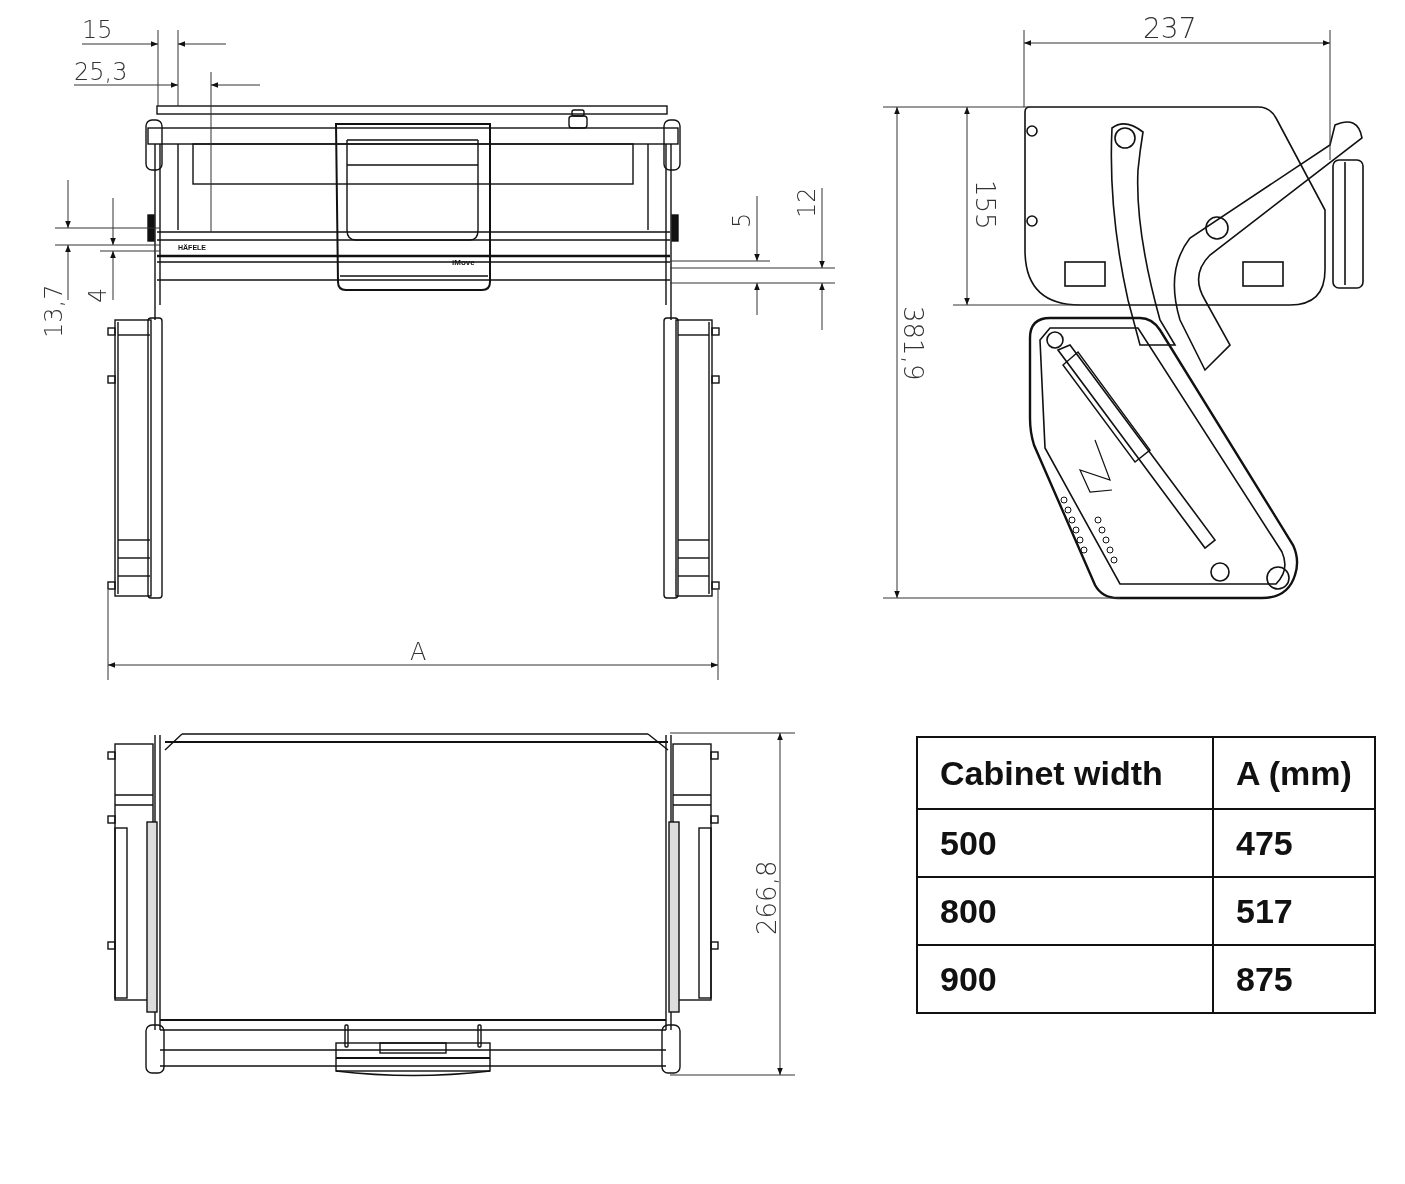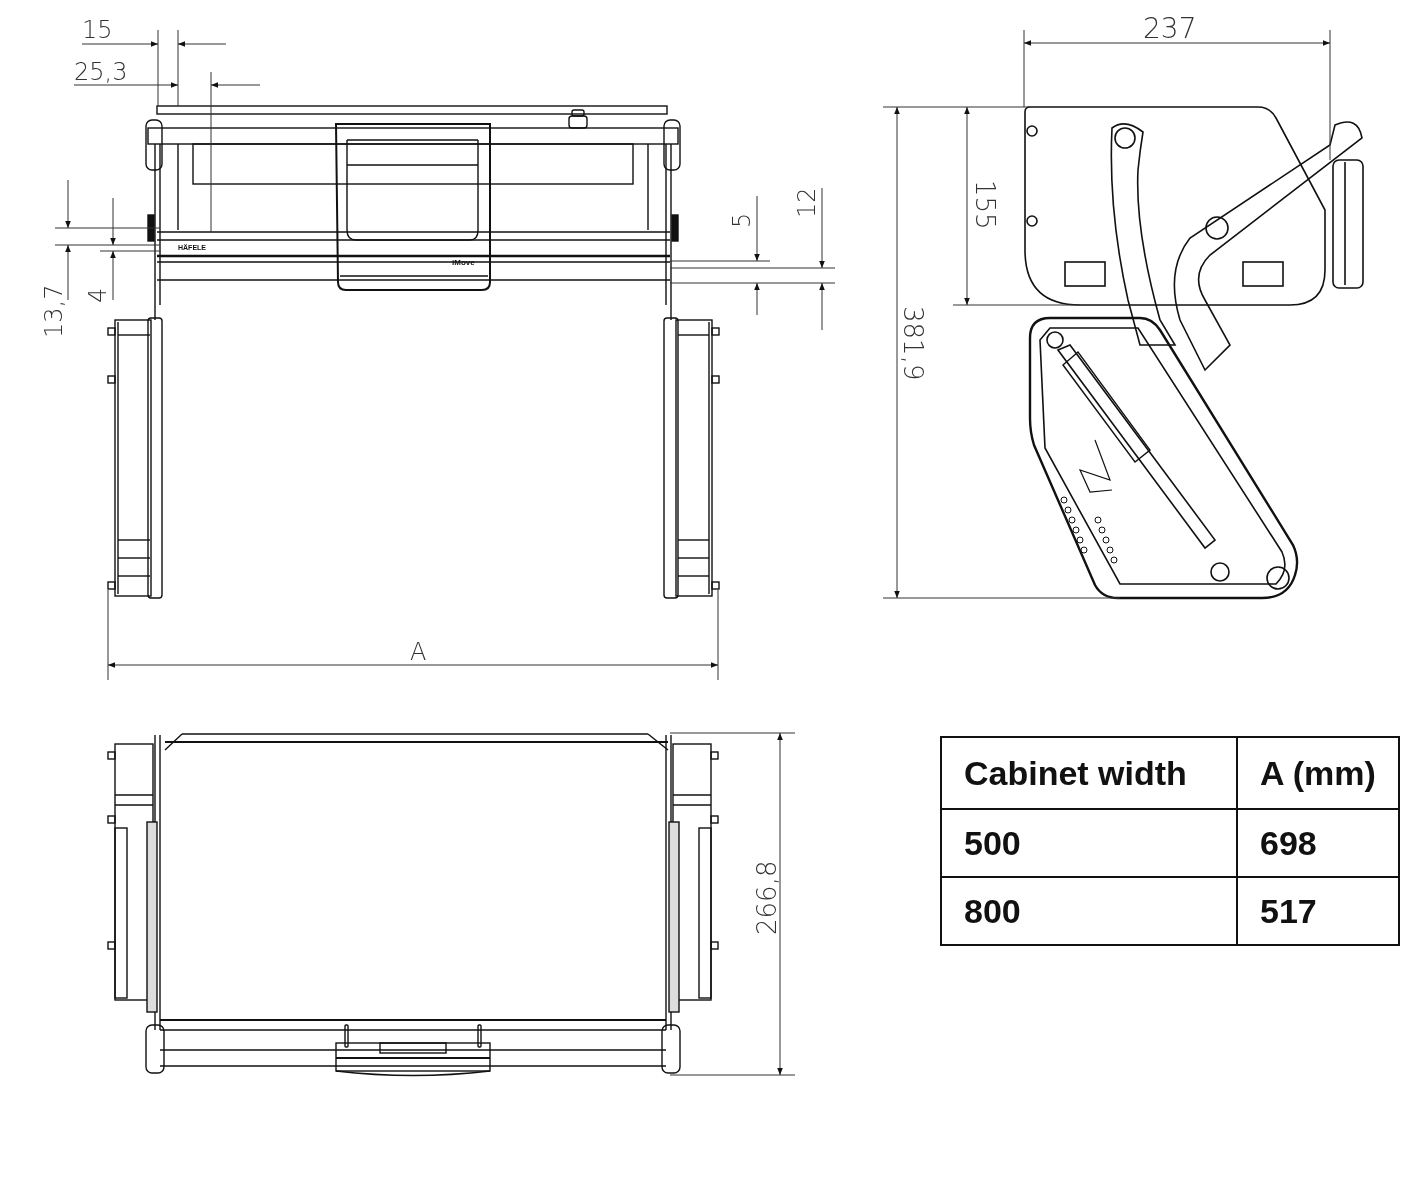--- a/index.html
+++ b/index.html
@@ -1,21 +1,21 @@
 <!DOCTYPE html>
 <html><head>
 <meta charset="utf-8">
 <style>
   html, body { margin: 0; padding: 0; background: #ffffff; }
   body { width: 1405px; height: 1184px; position: relative; overflow: hidden;
          font-family: "DejaVu Sans", sans-serif; }
   svg.drawing { position: absolute; left: 0; top: 0; }
   .dim-text { font-family: "DejaVu Sans", sans-serif; font-weight: 200; fill: #333; }
   .brand { font-family: "Liberation Sans", sans-serif; font-weight: bold; fill: #111; }
-  table.sizes { position: absolute; left: 940px; top: 736px; width: 460px; border-collapse: collapse;
+  table.sizes { position: absolute; left: 916px; top: 736px; width: 460px; border-collapse: collapse;
                 font-family: "Liberation Sans", sans-serif; color: #111; }
   table.sizes td, table.sizes th { border: 2px solid #111; height: 66px; padding: 0 0 0 22px;
                 text-align: left; font-size: 34px; font-weight: bold; }
   table.sizes th { font-weight: bold; height: 70px; }
   table.sizes th:first-child, table.sizes td:first-child { width: 272px; }
 </style>
 </head>
 <body>
 
 <svg class="drawing" width="1405" height="1184" viewBox="0 0 1405 1184">
@@ -240,20 +240,24 @@
 <table class="sizes">
   <thead>
     <tr>
       <th>Cabinet width</th>
       <th>A (mm)</th>
     </tr>
   </thead>
   <tbody>
     <tr>
       <td>500</td>
-      <td>698</td>
+      <td>475</td>
     </tr>
     <tr>
       <td>800</td>
       <td>517</td>
     </tr>
+    <tr>
+      <td>900</td>
+      <td>875</td>
+    </tr>
   </tbody>
 </table>
 
 </body></html>

